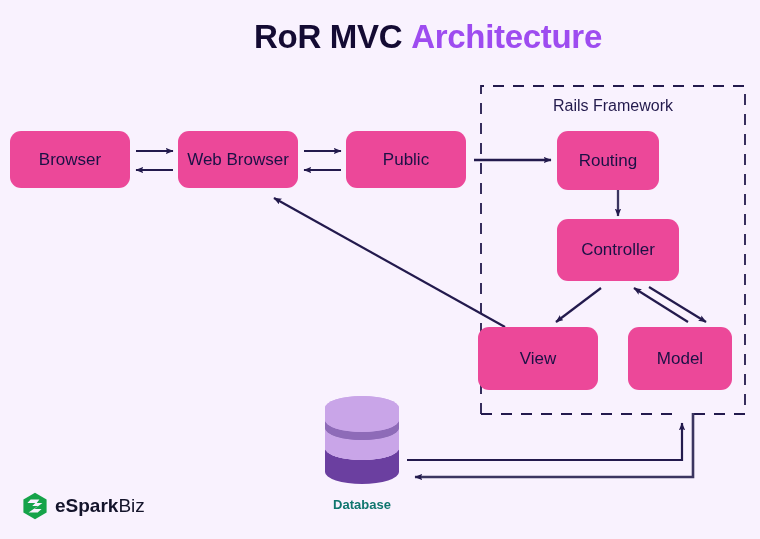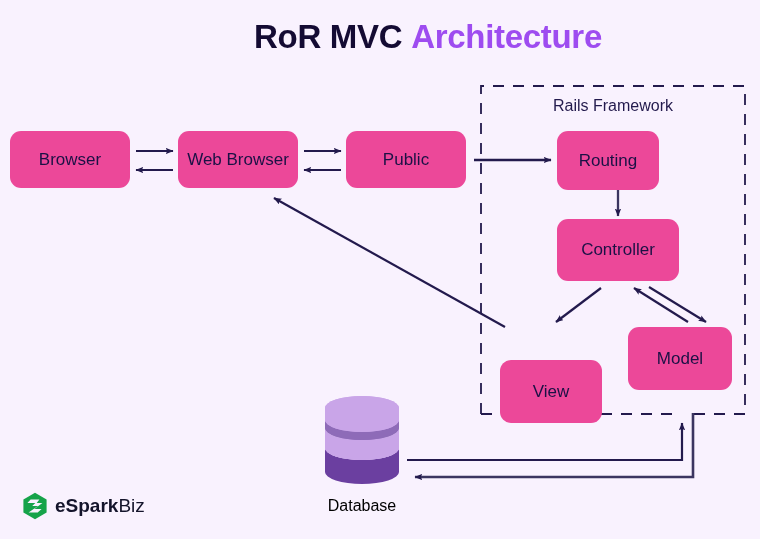--- a/index.html
+++ b/index.html
@@ -72,22 +72,23 @@
     color: #231A4D;
   }
 
   
   #db-label {
     position: absolute;
     left: 292px;
     top: 497px;
     width: 140px;
     text-align: center;
-    font-size: 16px;
-    color: #000000;
+    font-size: 13px;
+    color: #0f766e;
+    font-weight: bold;
   }
 
   
   #logo {
     position: absolute;
     left: 22px;
     top: 492px;
     display: flex;
     align-items: center;
     gap: 7px;
@@ -195,21 +196,21 @@
   </div>
 
   <div class="node" style="left:557px; top:131px; width:102px; height:59px;">
     <span>Routing</span>
   </div>
 
   <div class="node" style="left:557px; top:219px; width:122px; height:62px;">
     <span>Controller</span>
   </div>
 
-  <div class="node" style="left:500px; top:327px; width:102px; height:63px;margin-top:33px;">
+  <div class="node" style="left:478px; top:327px; width:120px; height:63px;">
     <span>View</span>
   </div>
 
   <div class="node" style="left:628px; top:327px; width:104px; height:63px;">
     <span>Model</span>
   </div>
 
   <div id="frame-label">Rails Framework</div>
   <div id="db-label">Database</div>
 

